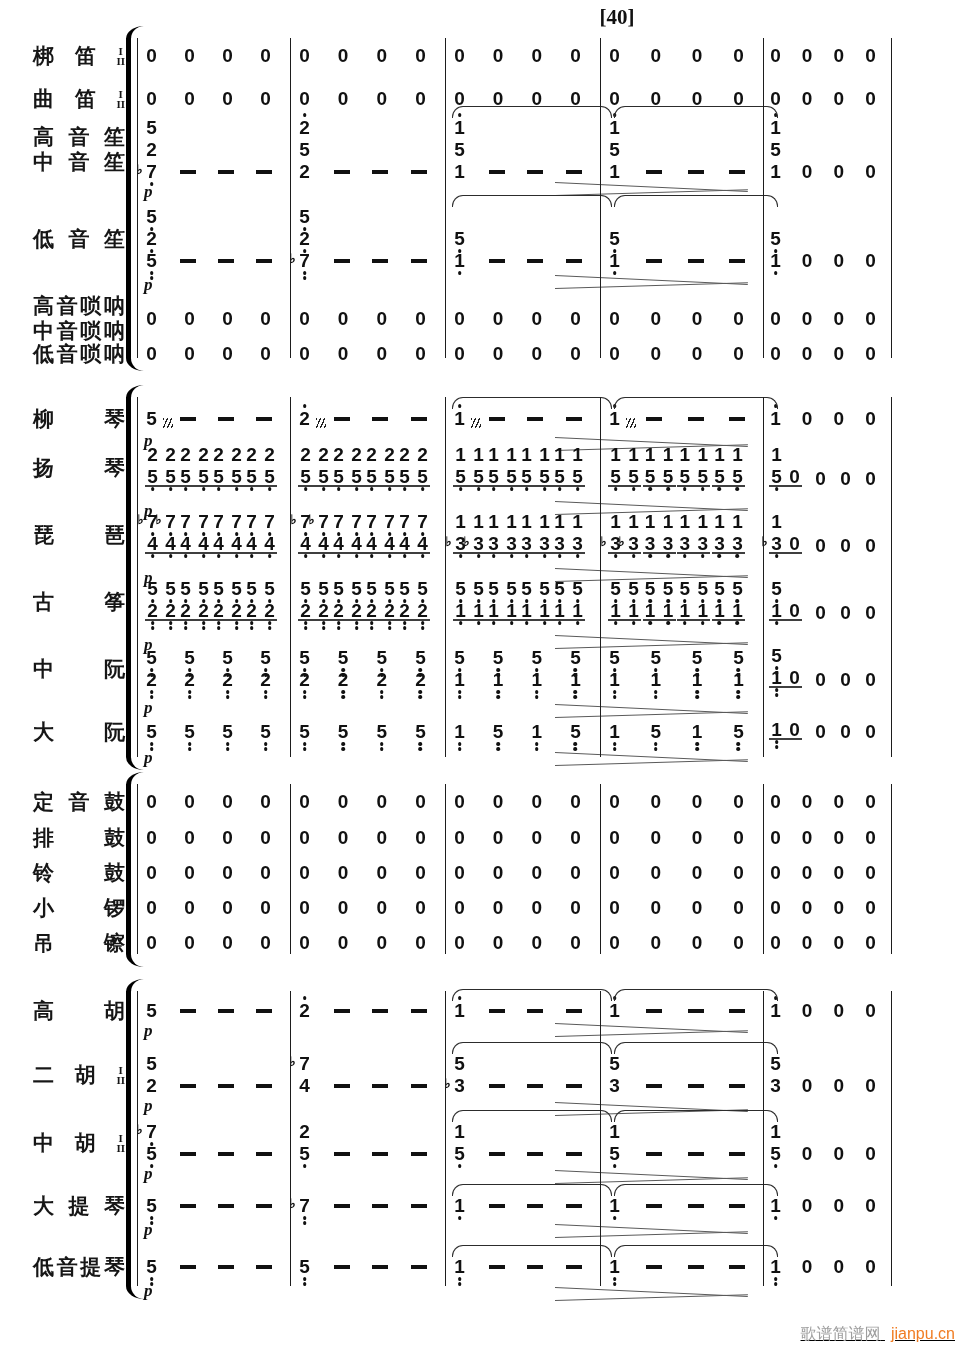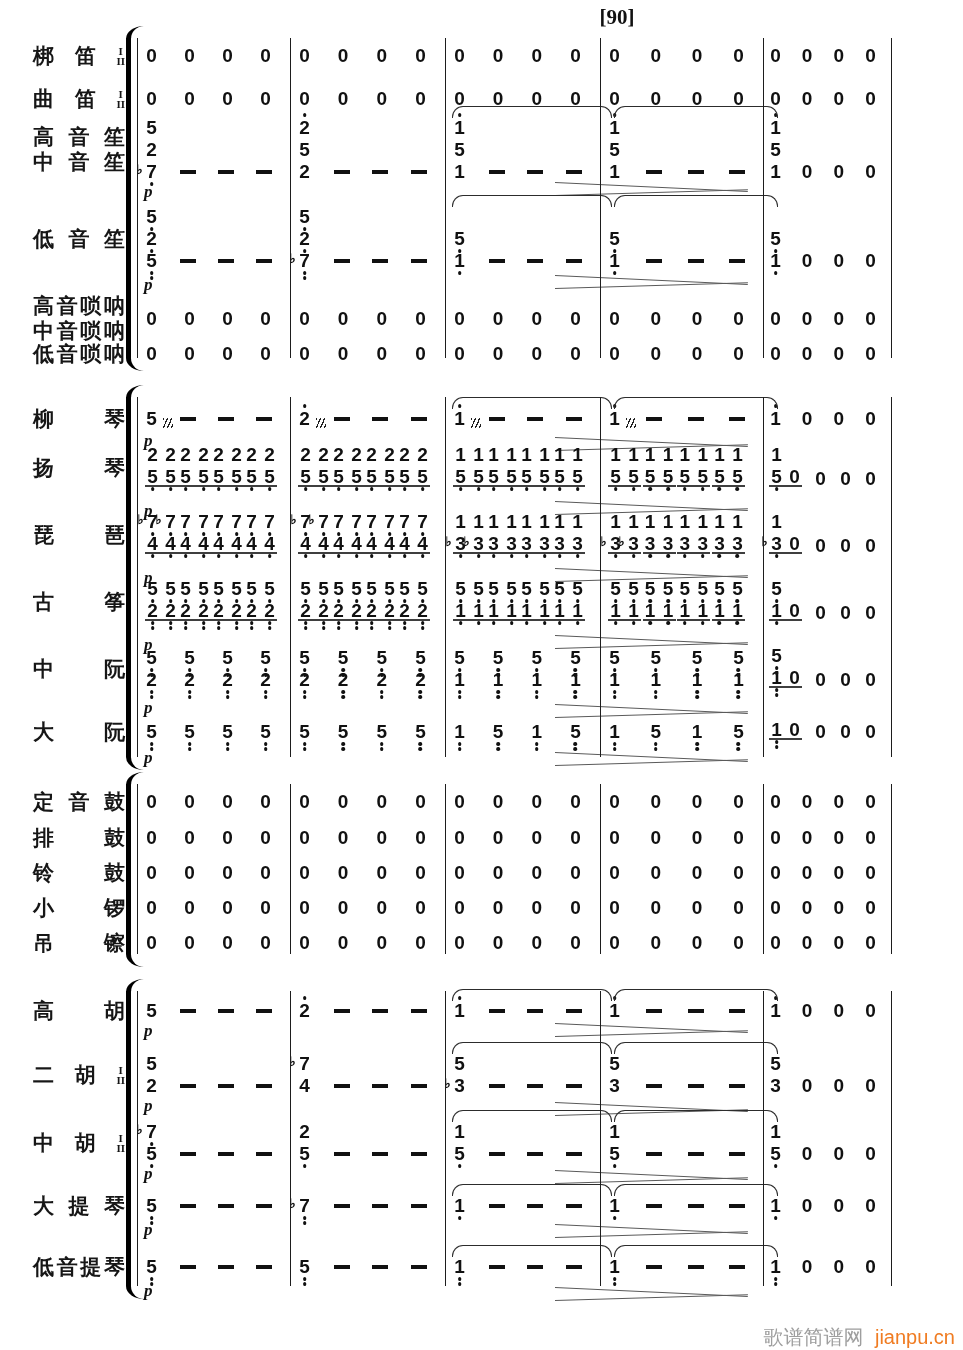--- a/index.html
+++ b/index.html
@@ -40,29 +40,29 @@
         padding:0 1px 0 1px;}
   .dyn{position:absolute;font-family:"Liberation Serif",serif;font-style:italic;
        font-weight:bold;font-size:17px;color:#111;line-height:14px;}
   .tie{position:absolute;height:12px;border:1.6px solid #2c2c2c;border-bottom:none;
        border-radius:11px 11px 0 0;box-sizing:border-box;}
   .hp{position:absolute;left:555px;width:193px;height:15px;}
   .hp .hl{position:absolute;left:0;width:100%;height:1.1px;background:#5a5a5a;
           transform-origin:left center;}
   .hp .h1{top:1px;transform:rotate(2.7deg);}
   .hp .h2{top:14px;transform:rotate(-1.7deg);}
-  .wm{position:absolute;top:1324px;right:8px;font-size:20px;white-space:nowrap;}
+  .wm{position:absolute;top:1324px;right:8px;font-size:16px;white-space:nowrap;text-decoration:underline;}
   .wm .site{color:#9e9e9e;font-family:"Liberation Serif",serif;}
   .wm .url{color:#f07c22;font-family:"Liberation Sans",sans-serif;margin-left:6px;}
 </style>
 </head>
 <body>
 
 <div class="page">
-  <div class="mark80">[90]</div>
+  <div class="mark80">[40]</div>
   <div id="score">
       <div class="lab" style="top: 43.5px;">
         <span>梆</span>
         <span>笛</span>
         <div class="rom">
           <span>I</span>
           <span>II</span>
         </div>
       </div>
       <div class="ms" style="left: 137px; width: 153px; top: 47px; height: 17px;">

